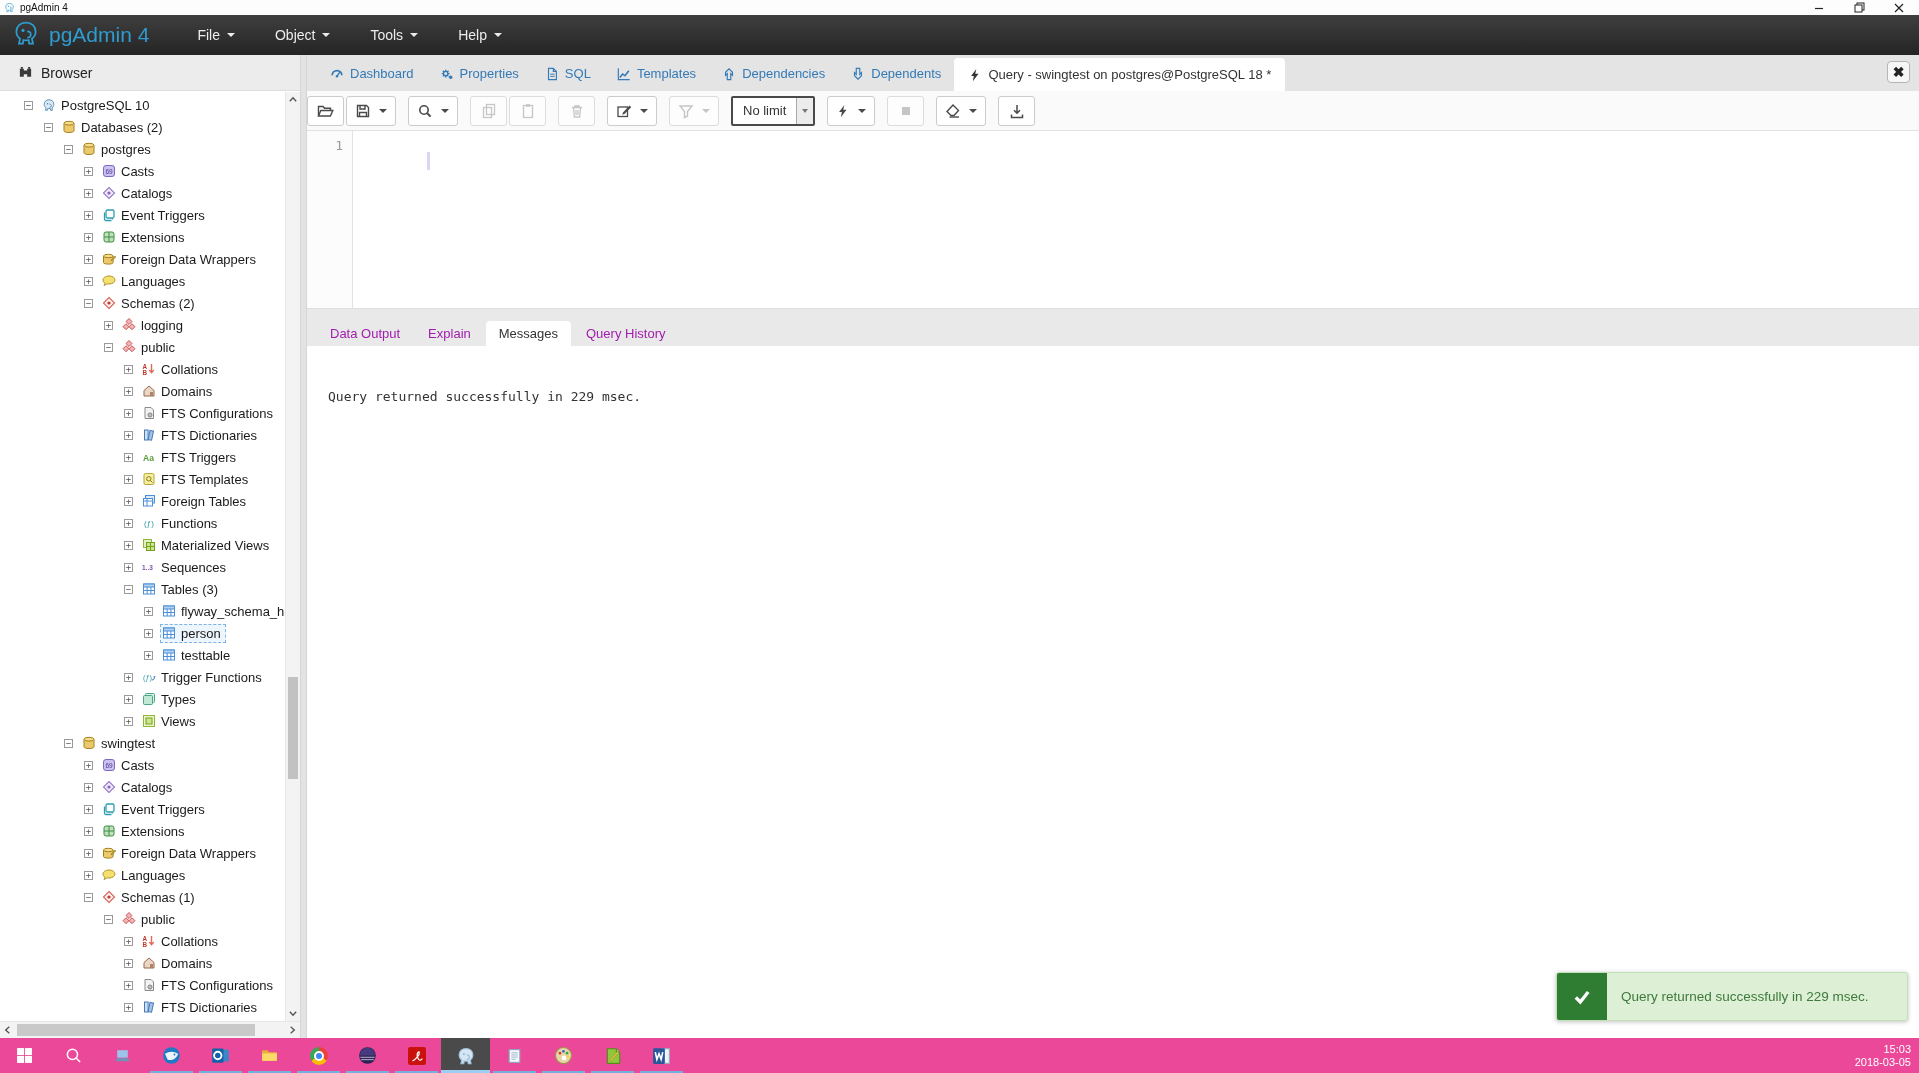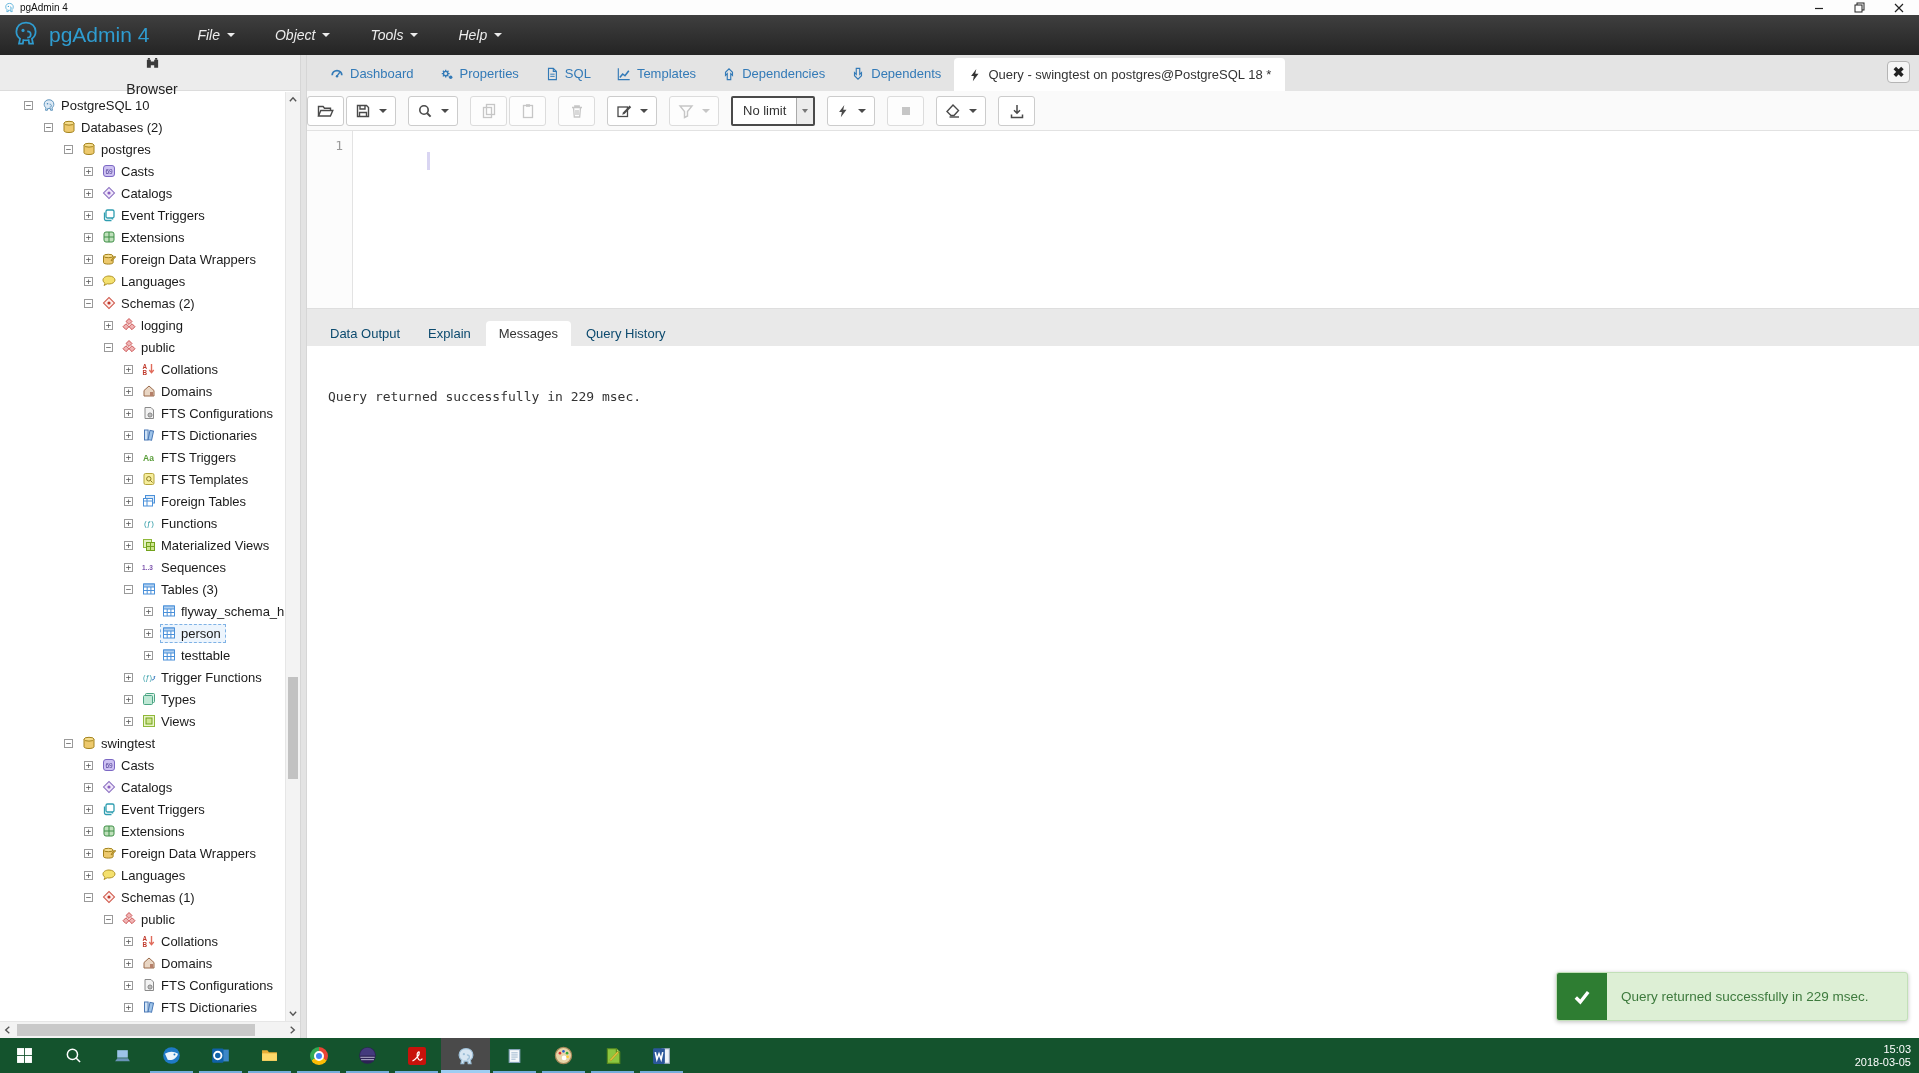--- a/index.html
+++ b/index.html
@@ -9,29 +9,29 @@
   
   .titlebar { height:15px; background:#fdfdfd; display:flex; align-items:center; gap:5px; padding-left:4px; }
   .titlebar .win-title { font-size:10px; color:#111; }
   .win-icon svg { display:block; }
   .tb-controls { margin-left:auto; display:flex; height:100%; }
   .tb-btn { width:40px; display:flex; align-items:center; justify-content:center; }
 
   
   .appbar { height:40px; background:linear-gradient(#3f3f3f,#242424); display:flex; align-items:center; padding:0 12px; }
   .brand { display:flex; align-items:center; gap:9px; color:#2f9cd0; font-size:21px; margin-right:28px; }
-  .menu { color:#ececec; font-size:14px; padding:0 20px; display:flex; align-items:center; gap:7px; height:100%; cursor:default;font-style:italic; }
+  .menu { color:#ececec; font-size:14px; padding:0 20px; display:flex; align-items:center; gap:7px; height:100%; cursor:default; }
   .caret-down { width:0; height:0; border-left:4px solid transparent; border-right:4px solid transparent; border-top:4px solid currentColor; display:inline-block; }
 
   
   .workspace { position:absolute; top:55px; left:0; right:0; bottom:35px; display:flex; }
 
   
   .sidebar { width:300px; background:#fff; position:relative; display:flex; flex-direction:column; flex:none; }
-  .sidebar-header { height:36px; background:#ececec; border-bottom:1px solid #dcdcdc; display:flex; align-items:center; gap:8px; padding-left:4px; font-size:14px; color:#222;flex-direction:column; }
+  .sidebar-header { height:36px; background:#ececec; border-bottom:1px solid #dcdcdc; display:flex; align-items:center; gap:8px; padding-left:18px; font-size:14px; color:#222; }
   .tree { flex:1; overflow:hidden; padding-top:3px; }
   .tree-row { height:22px; display:flex; align-items:center; white-space:nowrap; padding-left:calc(24px + var(--d,0)*20px); cursor:default; }
   .twisty { width:9px; height:9px; border:1px solid #9a9a9a; background:#fff; font-size:9px; line-height:7px; text-align:center; color:#555; margin-right:7px; flex:none; font-family:"DejaVu Sans Mono",monospace; }
   .tree-row[data-expand="plus"]  .twisty::after { content:"+"; }
   .tree-row[data-expand="minus"] .twisty::after { content:"−"; }
   .ticon { width:16px; height:14px; display:inline-flex; align-items:center; justify-content:center; flex:none; margin-right:4px; }
   .ticon svg { display:block; }
   .sel-wrap { display:inline-flex; align-items:center; border:1px solid transparent; padding:1px 4px 1px 0; }
   .tree-row.selected .sel-wrap { border:1px dashed #7fb2e5; background:#edf5fd; }
   .tlabel { font-size:13px; color:#1a1a1a; }
@@ -74,31 +74,31 @@
   .editor { height:177px; display:flex; flex:none; background:#fff; }
   .gutter { width:46px; background:#fcfcfc; border-right:1px solid #e3e3e3; font-family:"DejaVu Sans Mono",monospace; font-size:13px; color:#9a9a9a; text-align:right; padding:7px 9px 0 0; flex:none; }
   .code { flex:1; font-family:"DejaVu Sans Mono",monospace; font-size:13.5px; padding:6px 0 0 9px; white-space:pre; }
   .code .sel { background:#d9d5f2; padding:1px 2px 1px 1px; }
   .tok[data-type="keyword"] { color:#9a1b9e; }
   .tok[data-type="number"]  { color:#116644; }
   .tok[data-type="plain"]   { color:#1a1a1a; }
 
   .hsplit { height:11px; background:#e9e9e9; border-top:1px solid #dedede; flex:none; }
   .outtabs { height:27px; background:#e9e9e9; display:flex; align-items:flex-end; padding-left:10px; gap:2px; flex:none; }
-  .otab { font-size:13px; color:#0c4a6e; padding:5px 13px; cursor:pointer; }
+  .otab { font-size:13px; color:#a21caf; padding:5px 13px; cursor:pointer; }
   .otab.active { background:#fff; color:#333; border-radius:4px 4px 0 0; }
   .messages { flex:1; background:#fff; font-family:"DejaVu Sans Mono",monospace; font-size:13px; color:#333; padding:43px 0 0 21px; }
 
   
   .toast { position:absolute; right:11px; bottom:52px; width:352px; height:49px; display:flex; background:#ddefd5; border:1px solid #c2e0b8; border-radius:3px; overflow:hidden; box-shadow:0 1px 4px rgba(0,0,0,.25); }
   .toast-icon { width:50px; background:#2e7d32; display:flex; align-items:center; justify-content:center; flex:none; }
   .toast-text { display:flex; align-items:center; padding-left:14px; color:#3d7a3d; font-size:13.5px; }
 
   
-  .taskbar { position:absolute; left:0; right:0; bottom:0; height:35px; background:#14532d; display:flex; align-items:stretch; }
+  .taskbar { position:absolute; left:0; right:0; bottom:0; height:35px; background:#ec4899; display:flex; align-items:stretch; }
   .task-item { width:49px; display:flex; align-items:center; justify-content:center; position:relative; cursor:pointer; }
   .task-item.running::after { content:""; position:absolute; bottom:0; left:3px; right:3px; height:2px; background:#76aedd; }
   .task-item.active { background:#4a4a4a; }
   .task-item.active::after { left:0; right:0; height:3px; background:#9ecdf2; }
   .chrome-ball { width:18px; height:18px; border-radius:50%; background:conic-gradient(#ea4335 0 33%, #fbbc05 0 66%, #34a853 0 100%); position:relative; display:inline-block; }
   .chrome-ball::after { content:""; position:absolute; inset:4px; border-radius:50%; background:#4285f4; border:2px solid #fff; }
   .clock { margin-left:auto; display:flex; flex-direction:column; justify-content:center; text-align:right; color:#fff; font-size:11px; line-height:13px; padding-right:8px; cursor:default; }
 </style>
 </head>
 <body>

